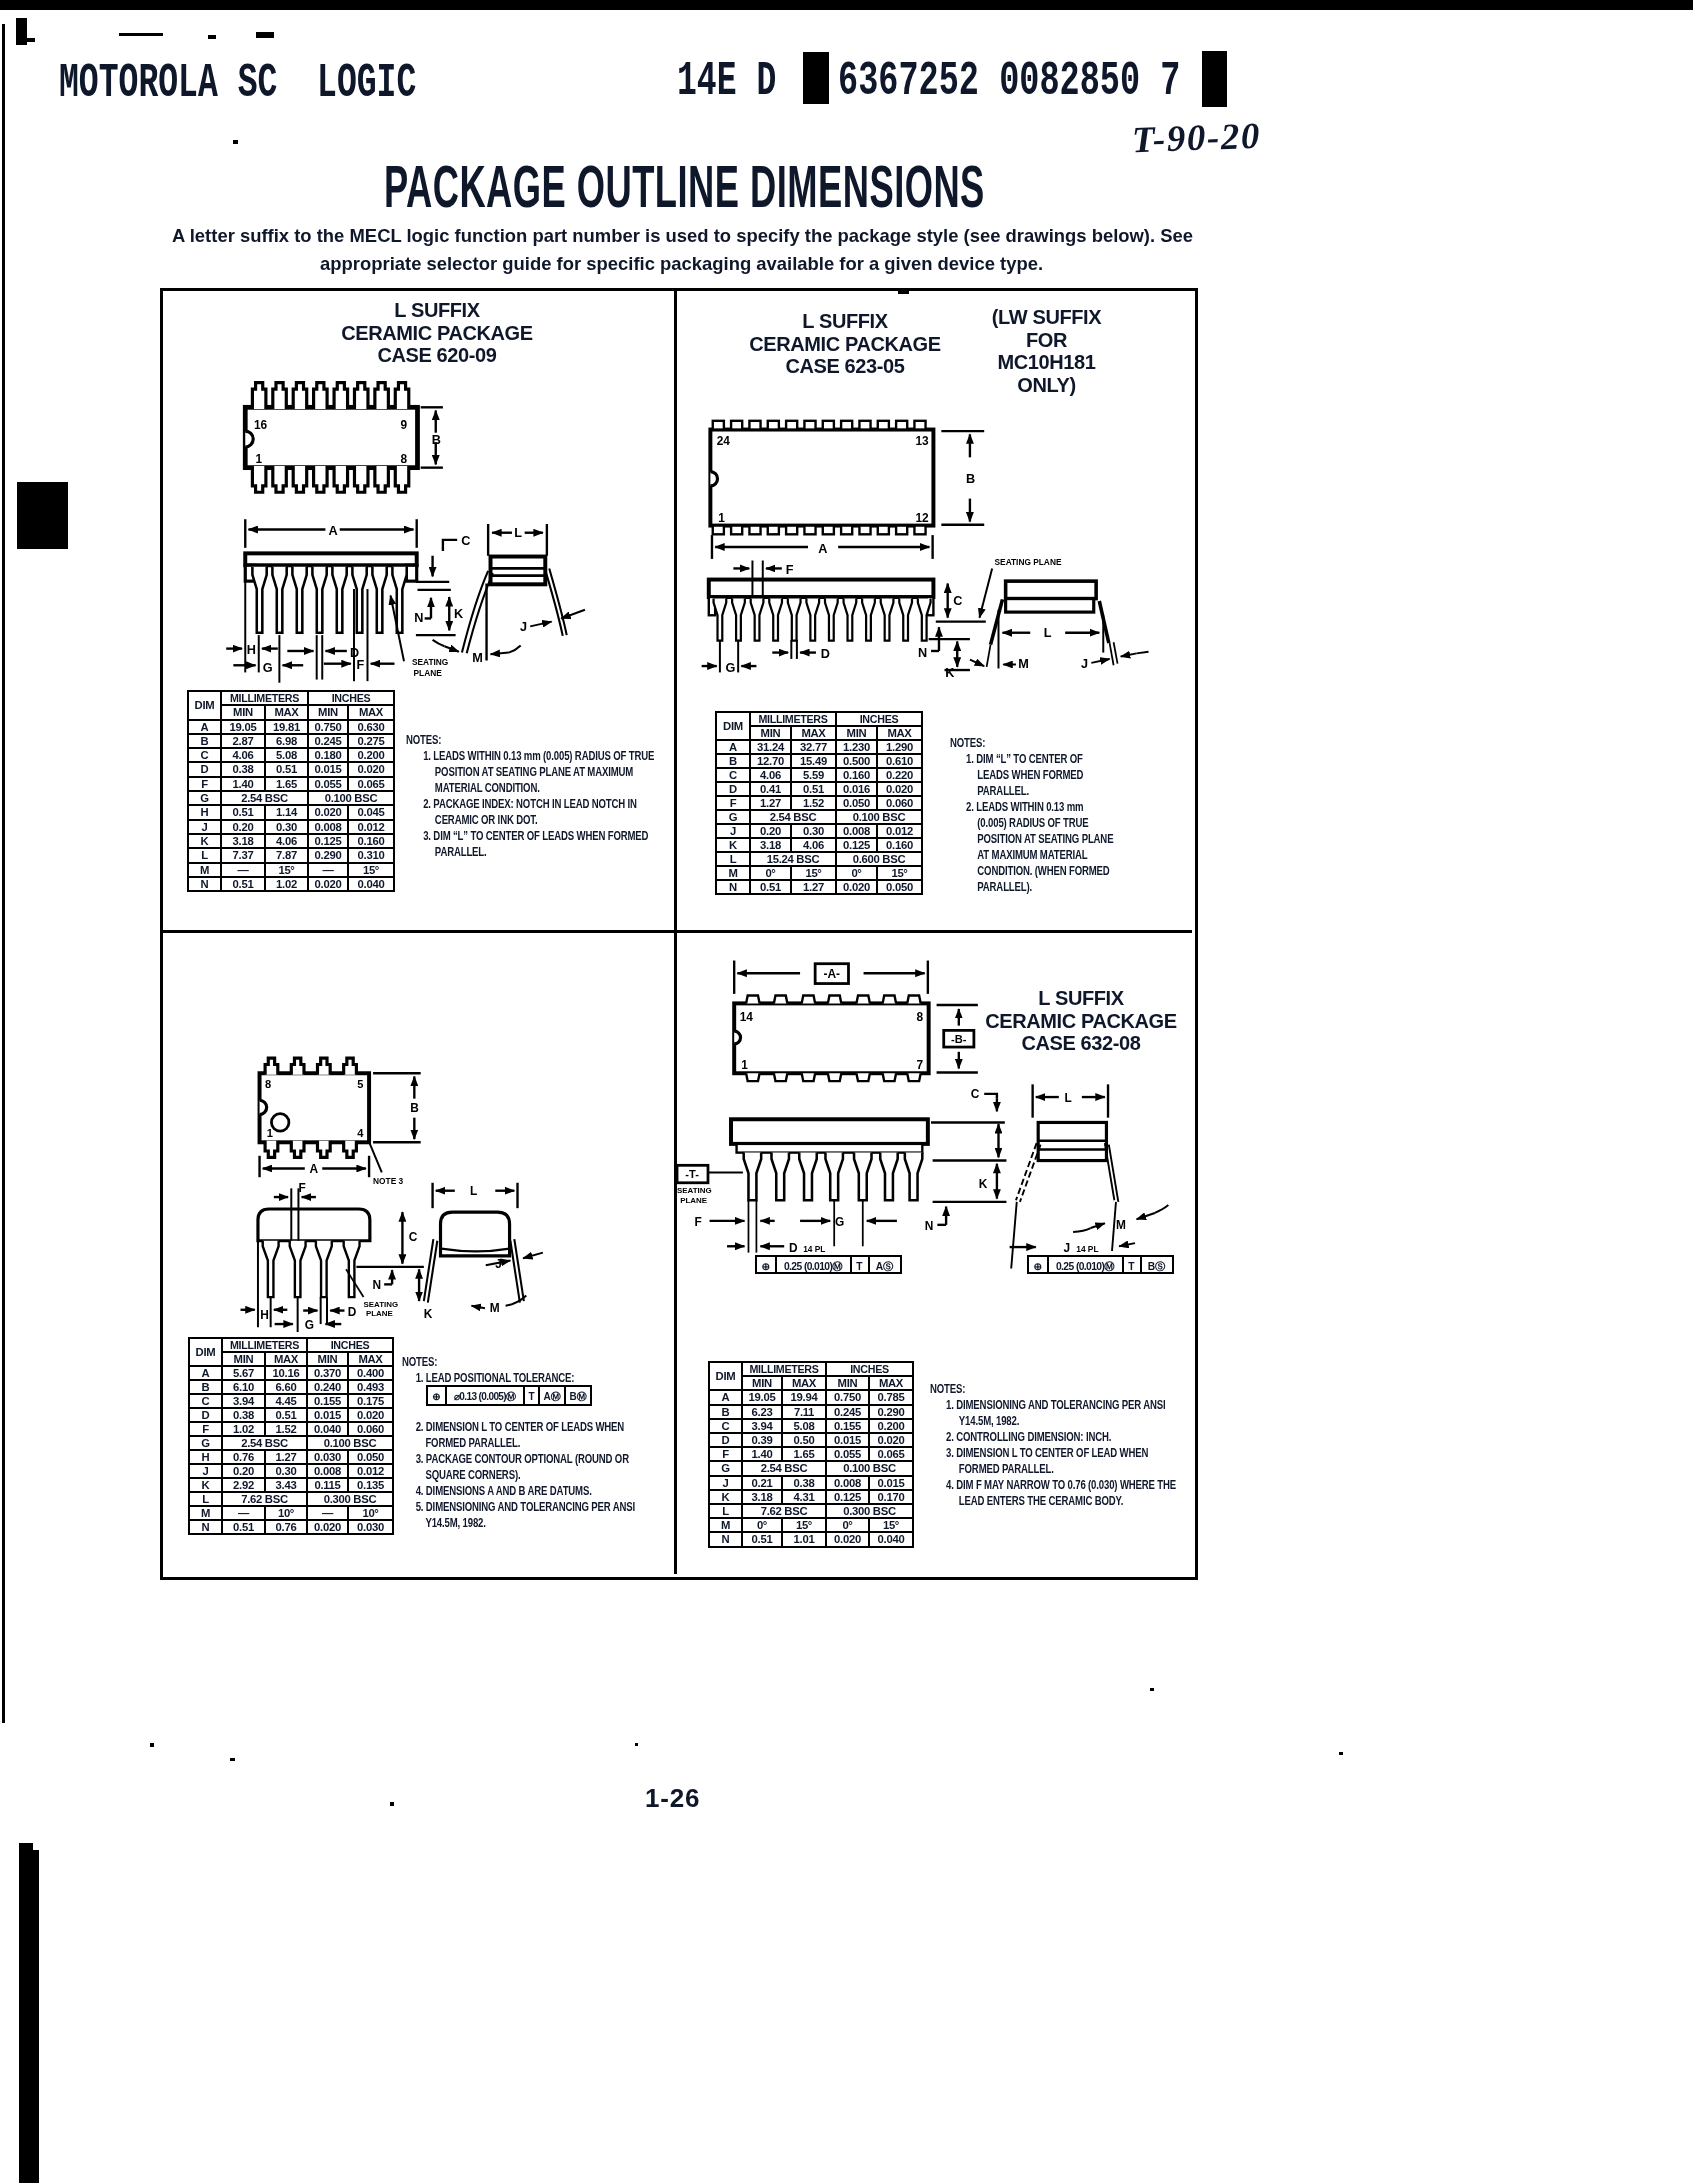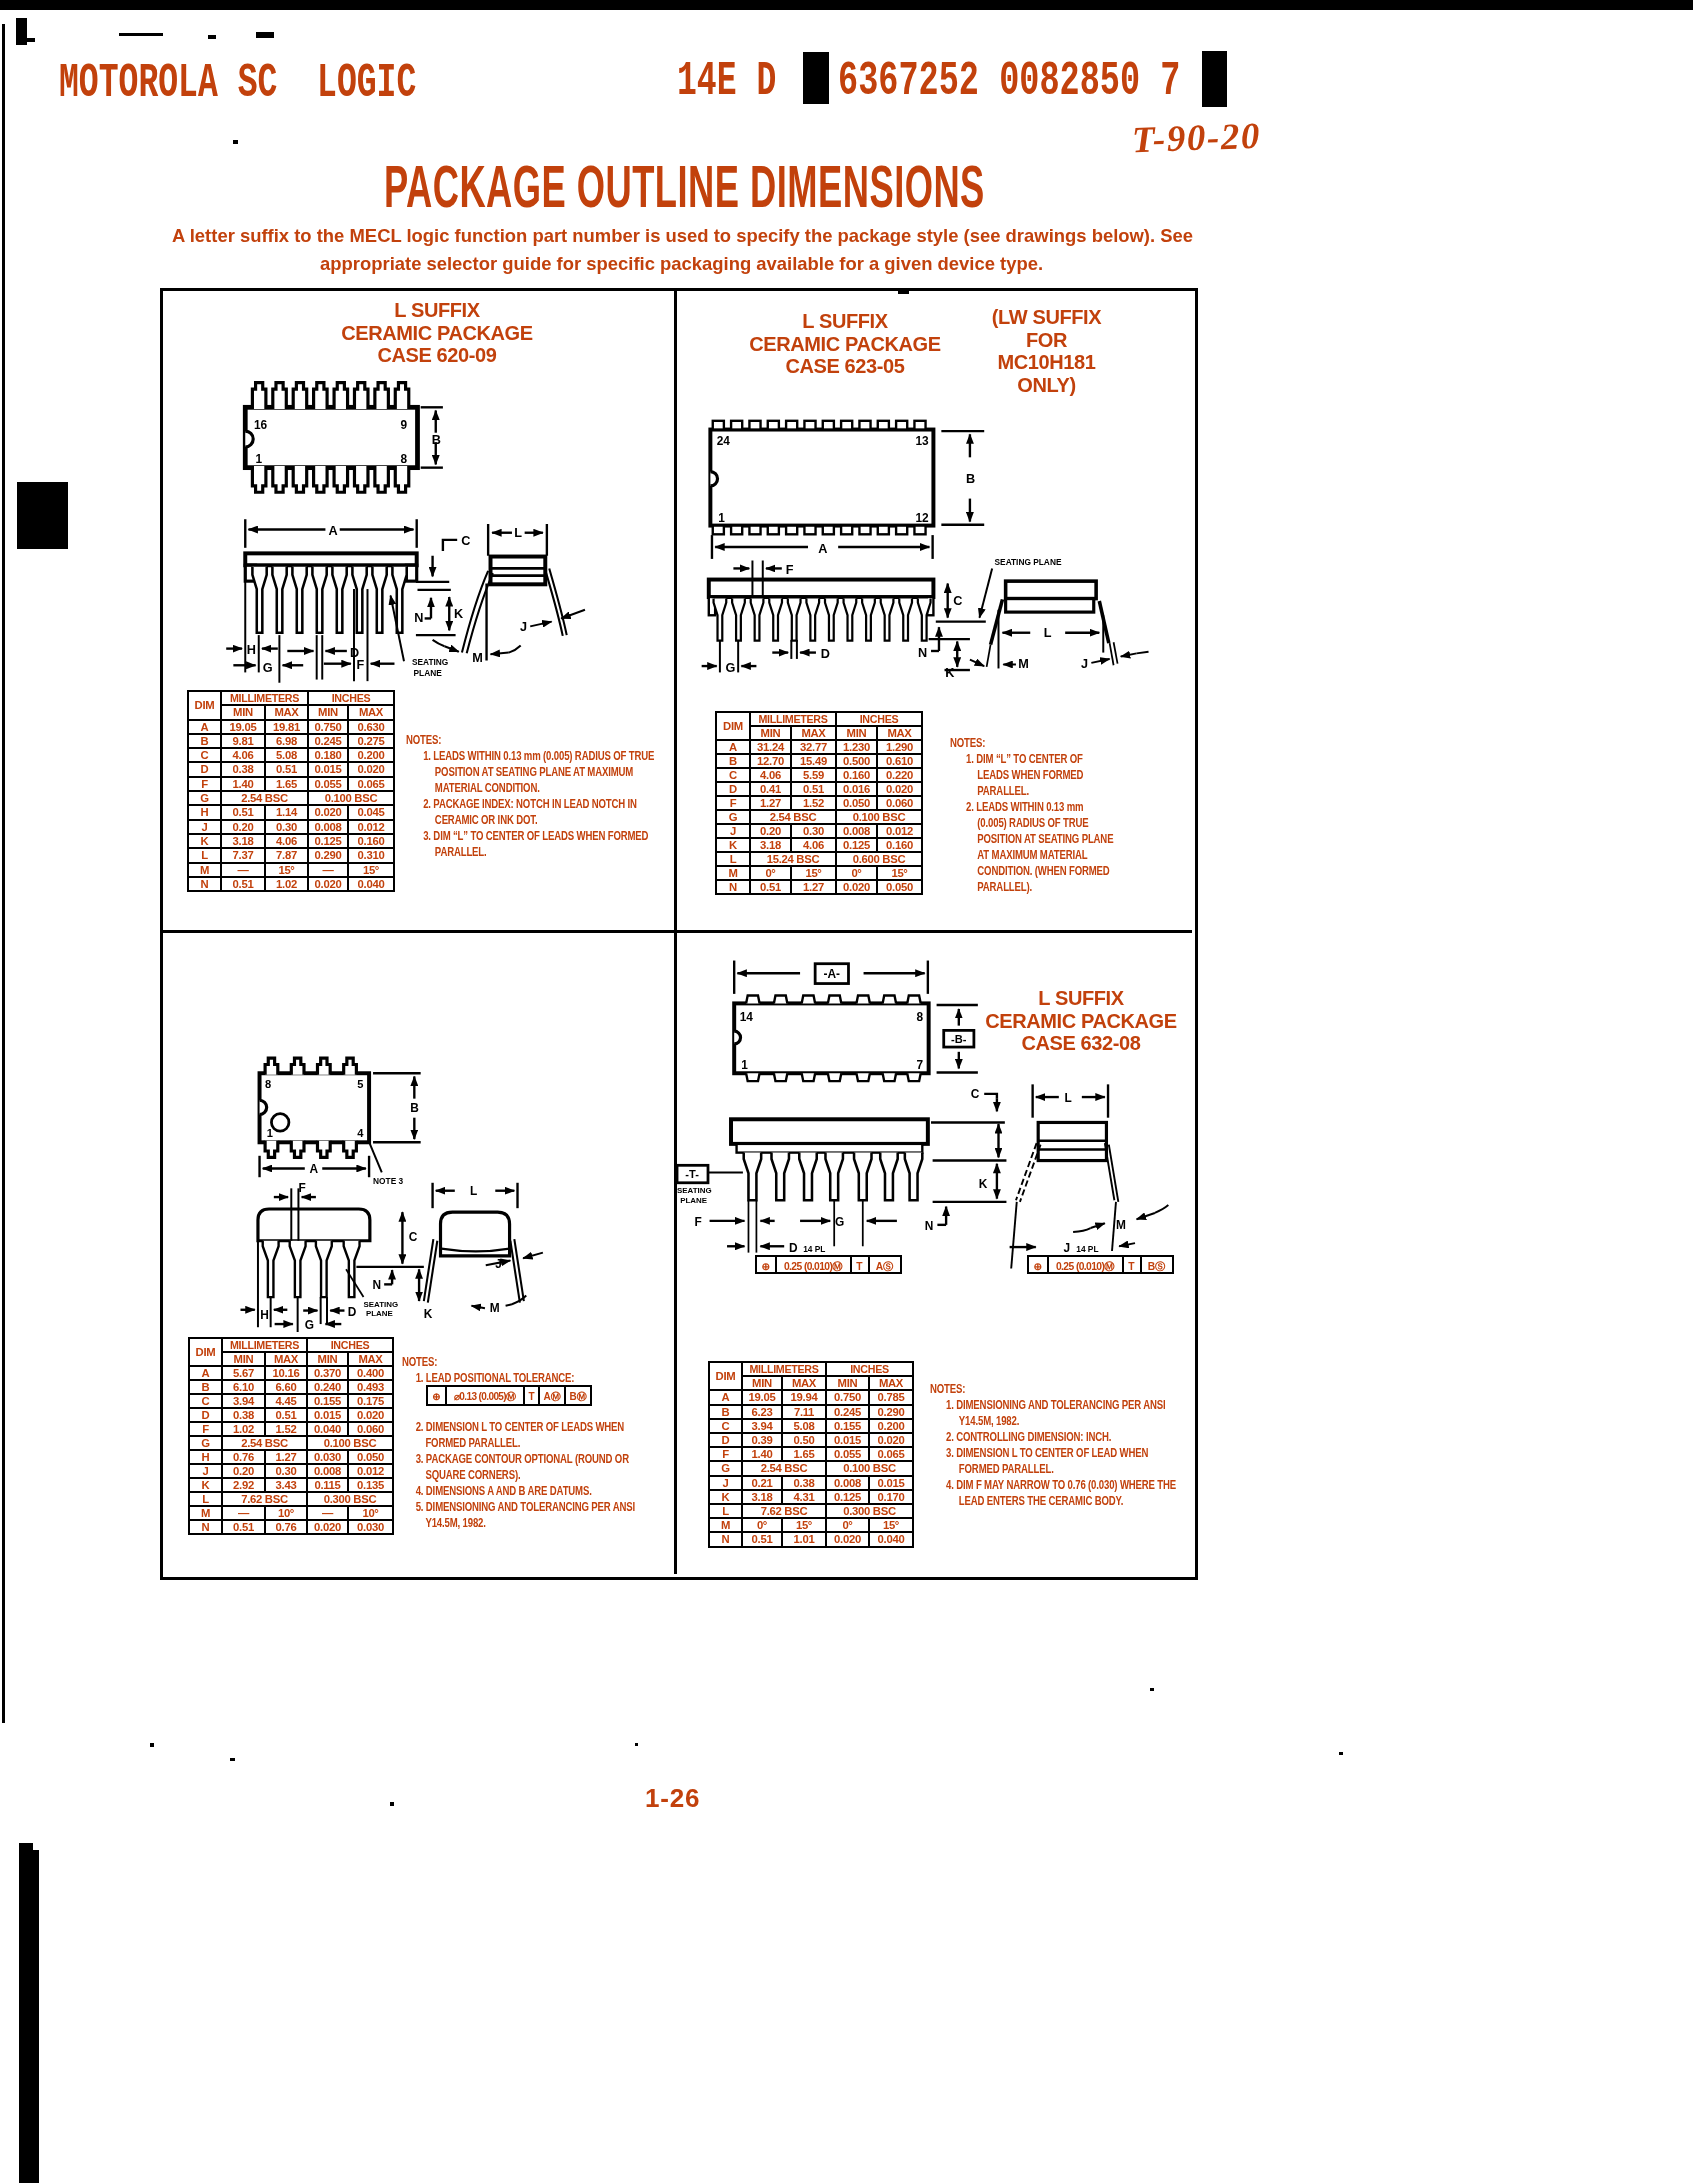--- a/index.html
+++ b/index.html
@@ -1,17 +1,17 @@
 <!DOCTYPE html>
 <html style="font-size:12.7px"><head>
 <meta charset="utf-8">
 <style>
 html,body{margin:0;padding:0;background:#fff;}
 #page{position:relative;width:1693px;height:2183px;background:#ffffff;overflow:hidden;
-  font-family:"Liberation Sans",sans-serif;color:#c2410c;}
+  font-family:"Liberation Sans",sans-serif;color:#0f172a;}
 .abs{position:absolute;}
 .sqz{transform-origin:left top;}
 table.dt{border-collapse:collapse;table-layout:fixed;padding-left:26px;}
 table.dt td{border:2.4px solid #000;padding:0;text-align:center;vertical-align:middle;line-height:11px;
   font-family:"Liberation Sans",sans-serif;font-weight:bold;font-size:11.3px;letter-spacing:-0.3px;
   overflow:hidden;white-space:nowrap;}
 #t1 td{line-height:12.3px;} #t2 td{line-height:12px;} #t3 td{line-height:12px;} #t4 td{line-height:12.2px;}
 .qt{font-weight:bold;font-size:20px;line-height:22.6px;text-align:center;letter-spacing:-0.4px;}
 .nt{font-weight:bold;font-size:12.3px;line-height:16px;letter-spacing:-0.2px;white-space:nowrap;}
 svg text{font-family:"Liberation Sans",sans-serif;font-weight:bold;fill:#000;}
@@ -111,21 +111,21 @@
         </tr>
 <tr style="height:12.4px;">
           <td>A</td>
           <td>19.05</td>
           <td>19.81</td>
           <td>0.750</td>
           <td>0.630</td>
         </tr>
 <tr style="height:12.4px;">
           <td>B</td>
-          <td>9.81</td>
+          <td>2.87</td>
           <td>6.98</td>
           <td>0.245</td>
           <td>0.275</td>
         </tr>
 <tr style="height:12.4px;">
           <td>C</td>
           <td>4.06</td>
           <td>5.08</td>
           <td>0.180</td>
           <td>0.200</td>

